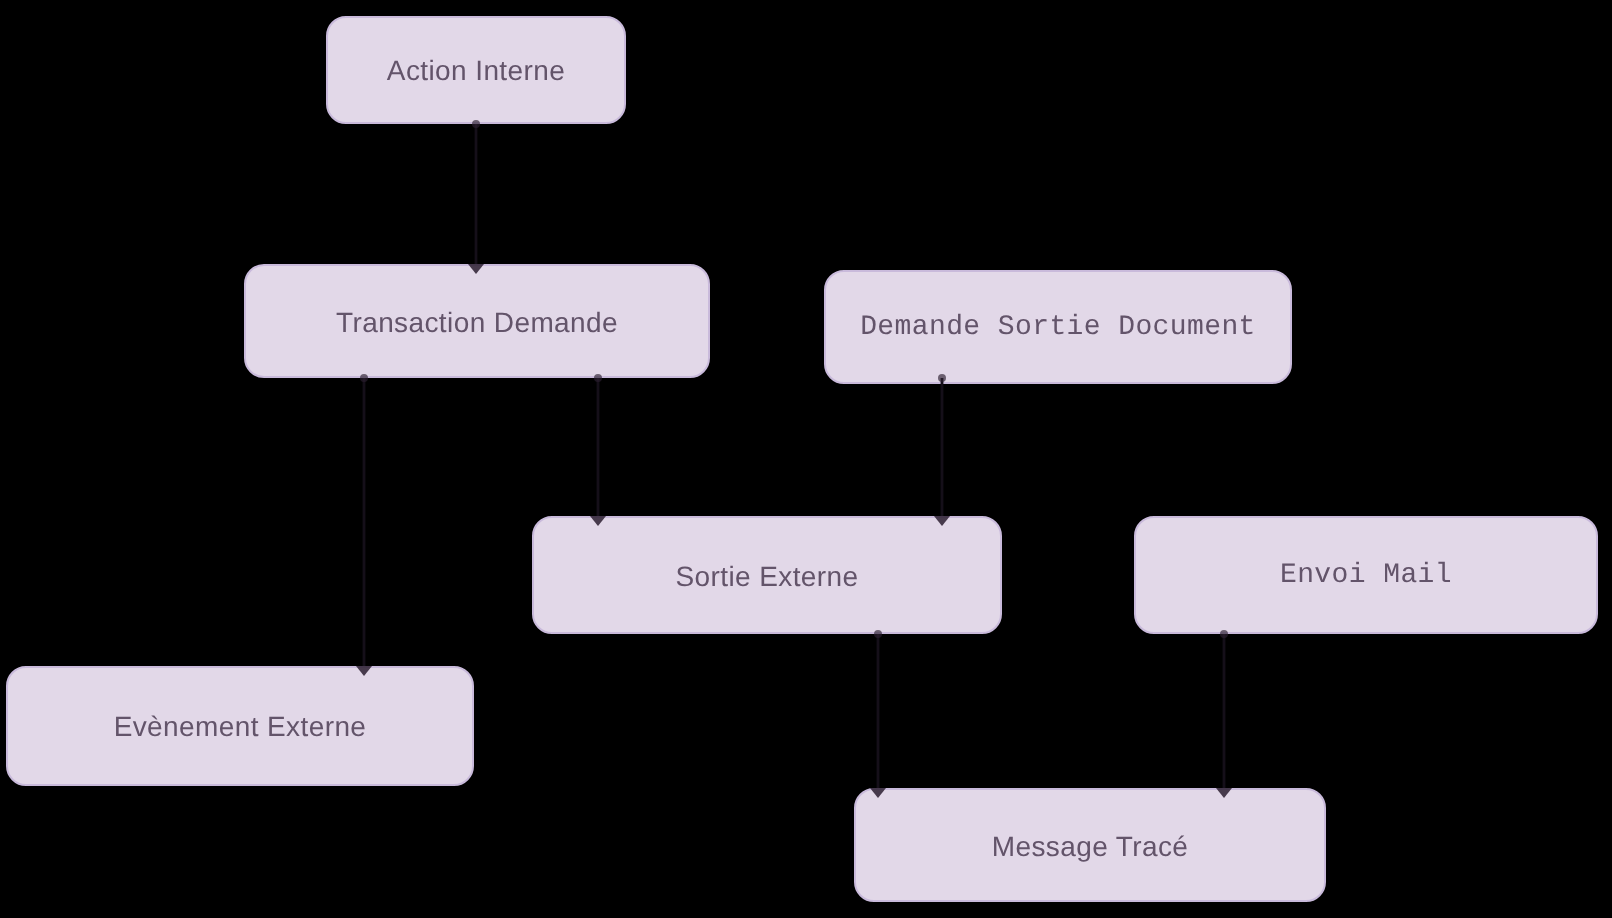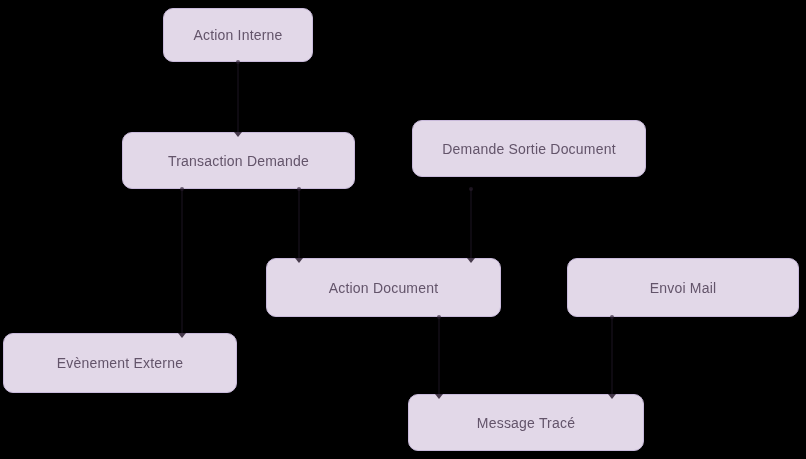--- a/index.html
+++ b/index.html
@@ -43,33 +43,33 @@
 </head>
 <body>
 
 <div id="canvas" style="--bg: #000000; --node-fill: #e2d8e8; --node-border: #c9badb; --node-text: #63546a; width: 806px; height: 459px;">
     <div class="node" style="left: 163px; top: 8px; width: 150px; height: 54px;">
       <span class="label">Action Interne</span>
     </div>
     <div class="node" style="left: 122px; top: 132px; width: 233px; height: 57px;">
       <span class="label">Transaction Demande</span>
     </div>
-    <div class="node" style="left: 412px; top: 120px; width: 234px; height: 57px;">
+    <div class="node" style="left: 412px; top: 135px; width: 234px; height: 57px; font-family: Liberation Mono, monospace;">
       <span class="label">Demande Sortie Document</span>
     </div>
     <div class="node" style="left: 266px; top: 258px; width: 235px; height: 59px;">
-      <span class="label">Action Document</span>
+      <span class="label">Sortie Externe</span>
     </div>
-    <div class="node" style="left: 567px; top: 258px; width: 232px; height: 59px;">
+    <div class="node" style="left: 567px; top: 258px; width: 232px; height: 59px; font-family: Liberation Mono, monospace;">
       <span class="label">Envoi Mail</span>
     </div>
     <div class="node" style="left: 3px; top: 333px; width: 234px; height: 60px; align-items: center;">
       <span class="label">Evènement Externe</span>
     </div>
-    <div class="node" style="left: 408px; top: 394px; width: 236px; height: 57px;">
+    <div class="node" style="left: 427px; top: 394px; width: 236px; height: 57px;">
       <span class="label">Message Tracé</span>
     </div>
     <svg id="edges" width="806" height="459">
       <line x1="238" y1="62" x2="238" y2="132" stroke="#150f19" stroke-width="1.4"></line>
       <path d="M 234 132 L 242 132 L 238 137 Z" fill="#2b1f30" fill-opacity="0.85"></path>
       <circle cx="238" cy="62" r="2" fill="#2b1f30" fill-opacity="0.65"></circle>
       <line x1="299" y1="189" x2="299" y2="258" stroke="#150f19" stroke-width="1.4"></line>
       <path d="M 295 258 L 303 258 L 299 263 Z" fill="#2b1f30" fill-opacity="0.85"></path>
       <circle cx="299" cy="189" r="2" fill="#2b1f30" fill-opacity="0.65"></circle>
       <line x1="471" y1="189" x2="471" y2="258" stroke="#150f19" stroke-width="1.4"></line>

